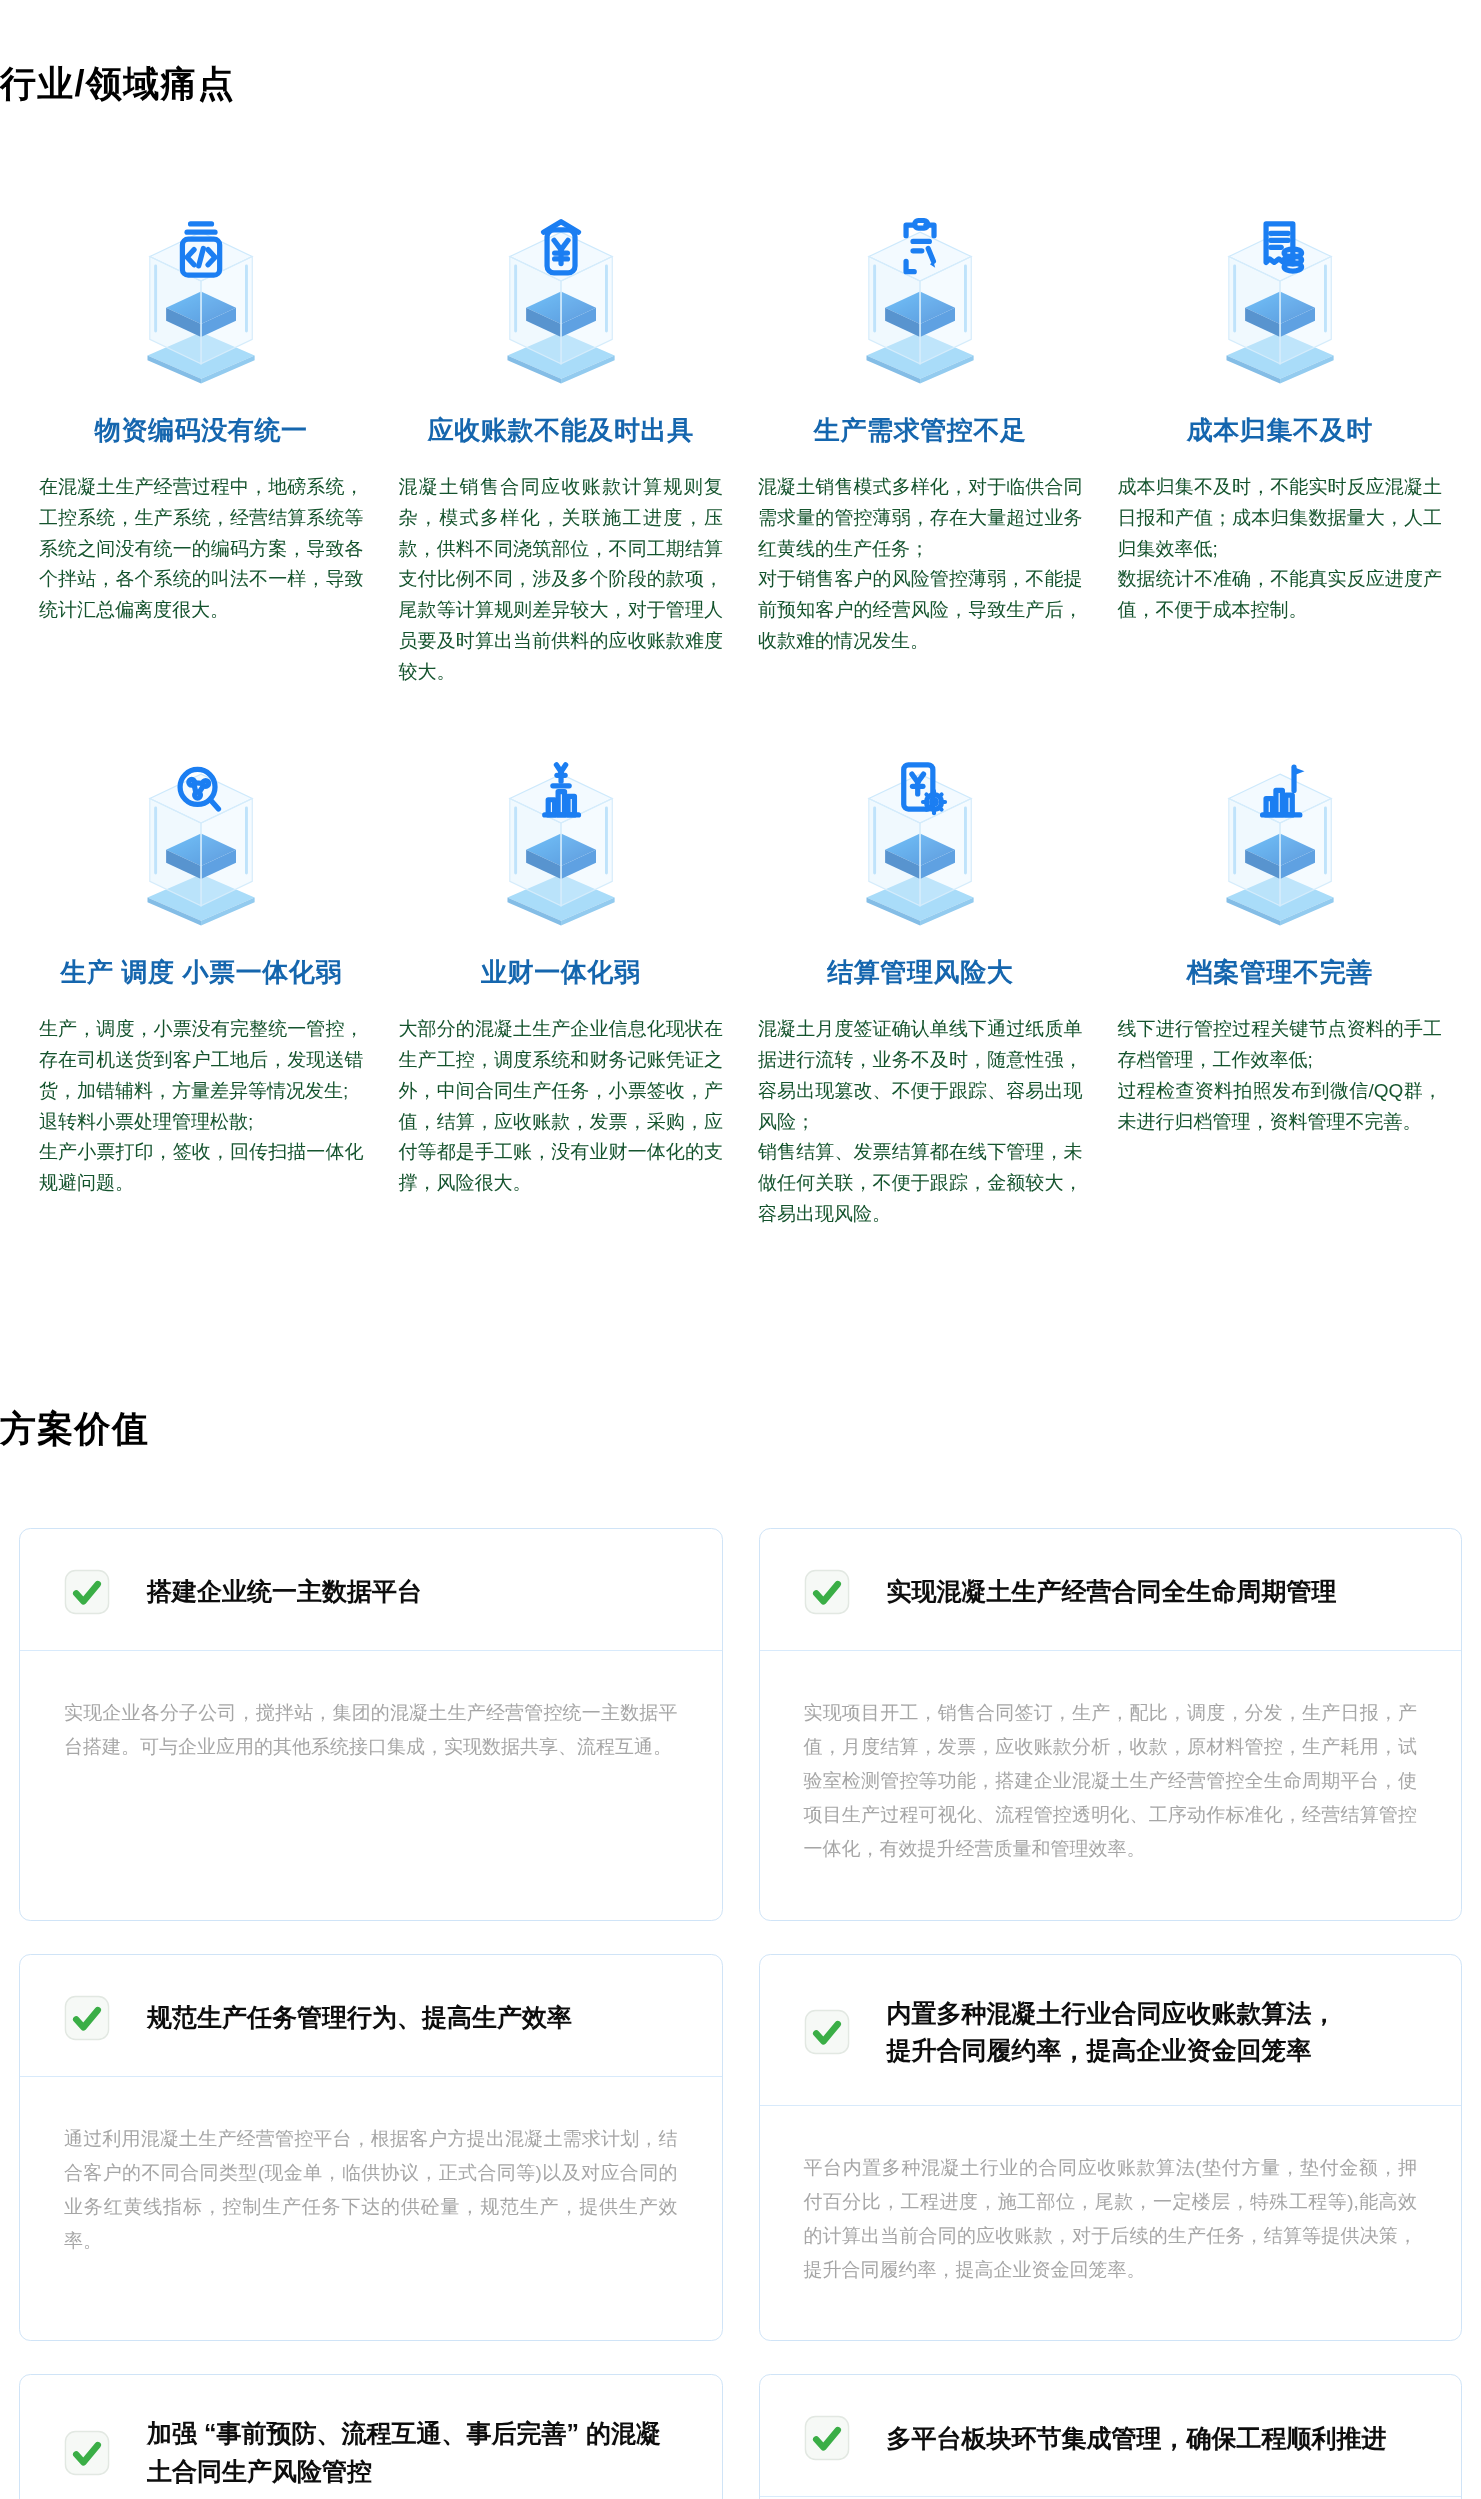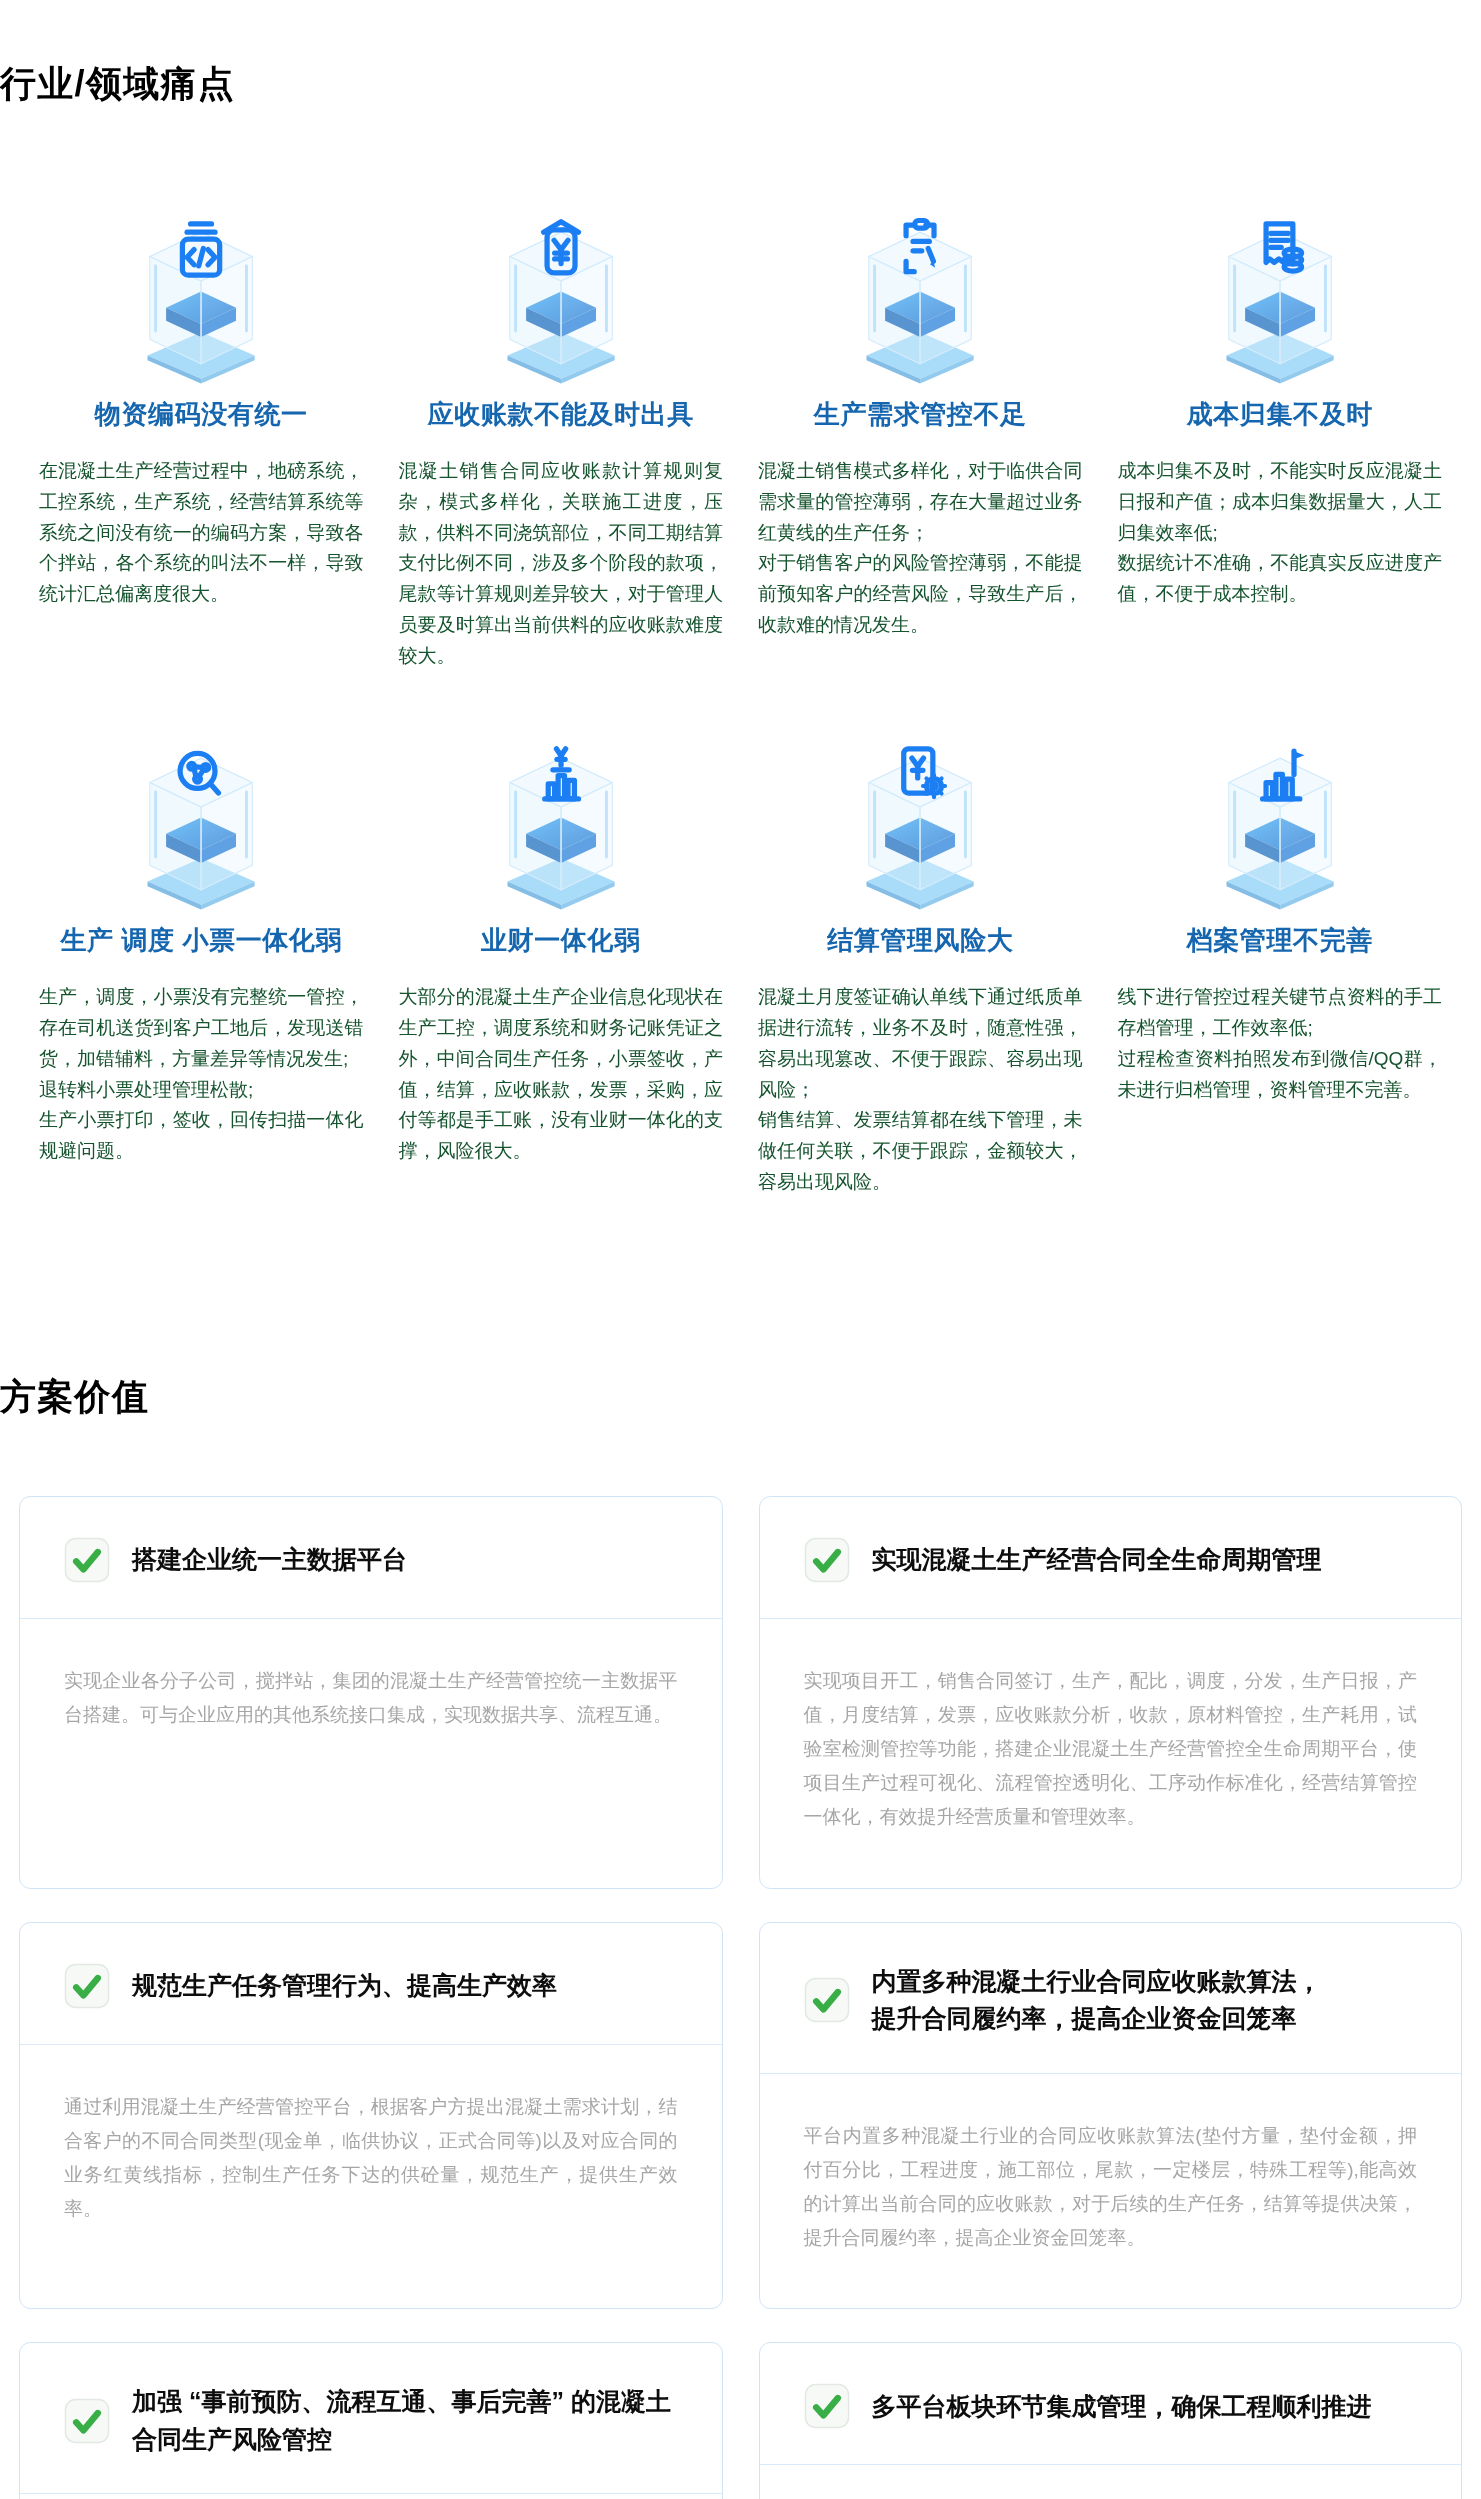--- a/index.html
+++ b/index.html
@@ -23,21 +23,21 @@
     margin:105px 39px 0;
     display:grid;
     grid-template-columns:repeat(4,1fr);
     column-gap:35px;
     row-gap:69px;
   }
   .pain-item{display:flex;flex-direction:column;align-items:center;}
   .pain-icon{height:175px;display:flex;align-items:center;justify-content:center;}
   .pain-icon svg{height:170px;width:auto;display:block;}
   .pain-title{
-    margin:8px 0 0;
+    margin:24px 0 0;
     font-size:26px;
     font-weight:700;
     color:#1566ae;
     text-align:left;
     letter-spacing:0.6px;
     white-space:nowrap;
   }
   .pain-text{
     margin:24px 0 0;
     align-self:stretch;
@@ -60,21 +60,21 @@
     border:1.3px solid #d0e4f7;
     border-radius:11.3px;
     background:#ffffff;
     display:flex;
     flex-direction:column;
     overflow:hidden;
   }
   .value-head{
     display:flex;
     align-items:center;
-    gap:22px;
+    gap:37px;
     padding:40px 44px 35px;
     border-bottom:1.3px solid #d8eafb;
   }
   .check{flex:0 0 auto;width:46px;height:46px;display:block;}
   .check svg{width:46px;height:46px;display:block;}
   .value-title{
     margin:0;
     font-size:25px;
     font-weight:700;
     color:#0d0d0d;

